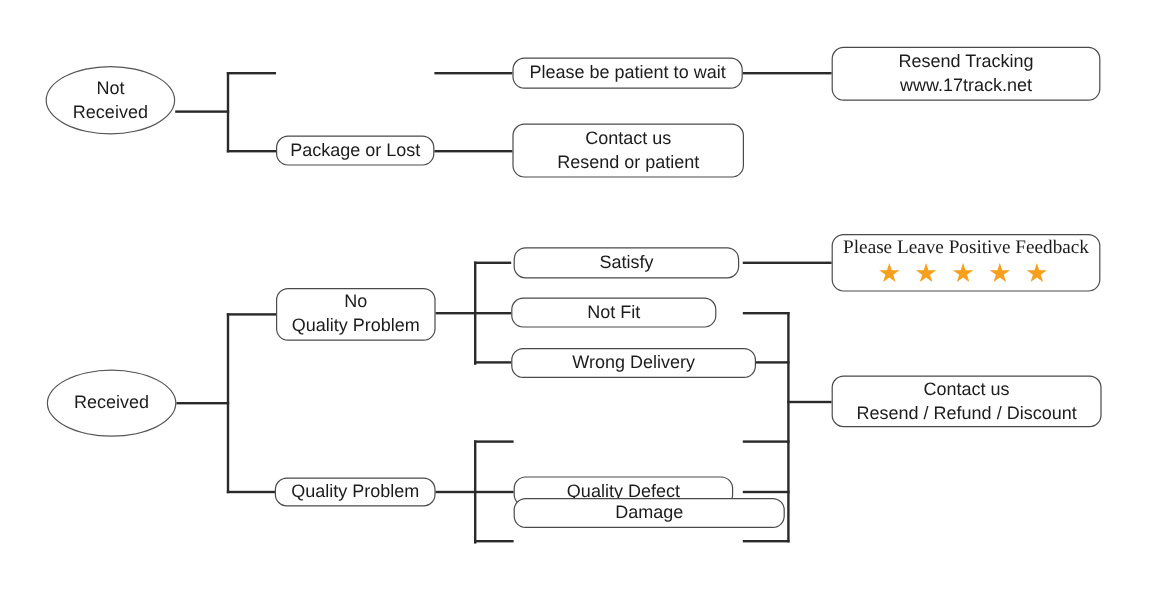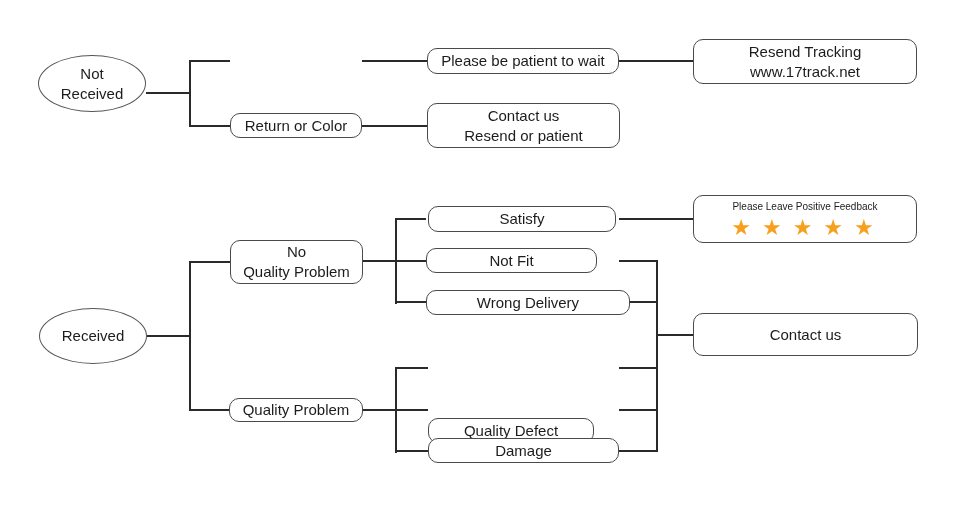--- a/index.html
+++ b/index.html
@@ -32,21 +32,21 @@
     border-width:1.2px;
     border-color:#555555;
   }
   .line{
     position:absolute;
     background:#2a2a2a;
     z-index:1;
   }
   .line.h{height:2px;}
   .line.v{width:2px;}
-  .feedback-title{font-size:10px;line-height:18px;}
+  .feedback-title{font-size:16px;line-height:18px;font-family:Liberation Serif, serif;}
   .stars{
     font-size:22px;
     line-height:24px;
     letter-spacing:11px;
     color:#F6A01D;
     text-indent:6px;
     white-space:nowrap;
   }
 </style>
 </head>
@@ -93,21 +93,21 @@
   <div class="node" style="left:427px;top:48px;width:192px;height:26px">
     <span>Please be patient to wait</span>
   </div>
 
   <div class="node" style="left:693px;top:39px;width:224px;height:45px">
     <span>Resend Tracking</span>
     <span>www.17track.net</span>
   </div>
 
   <div class="node" style="left:230px;top:113px;width:132px;height:25px">
-    <span>Return or Color</span>
+    <span>Package or Lost</span>
   </div>
 
   <div class="node" style="left:427px;top:103px;width:193px;height:45px">
     <span>Contact us</span>
     <span>Resend or patient</span>
   </div>
 
   <div class="node ellipse" style="left:39px;top:308px;width:108px;height:56px">
     <span>Received</span>
   </div>
@@ -132,25 +132,26 @@
 
   <div class="node" style="left:426px;top:290px;width:204px;height:25px">
     <span>Wrong Delivery</span>
   </div>
 
   <div class="node" style="left:229px;top:398px;width:134px;height:24px">
     <span>Quality Problem</span>
   </div>
 
 
-  <div class="node" style="left:428px;top:418px;width:166px;height:25px">
+  <div class="node" style="left:428px;top:397px;width:183px;height:25px">
     <span>Quality Defect</span>
   </div>
 
-  <div class="node" style="left:428px;top:438px;width:191px;height:25px">
+  <div class="node" style="left:428px;top:415px;width:226px;height:25px">
     <span>Damage</span>
   </div>
 
   <div class="node" style="left:693px;top:313px;width:225px;height:43px">
     <span>Contact us</span>
+    <span>Resend / Refund / Discount</span>
   </div>
 
 </div>
 
 </body></html>

